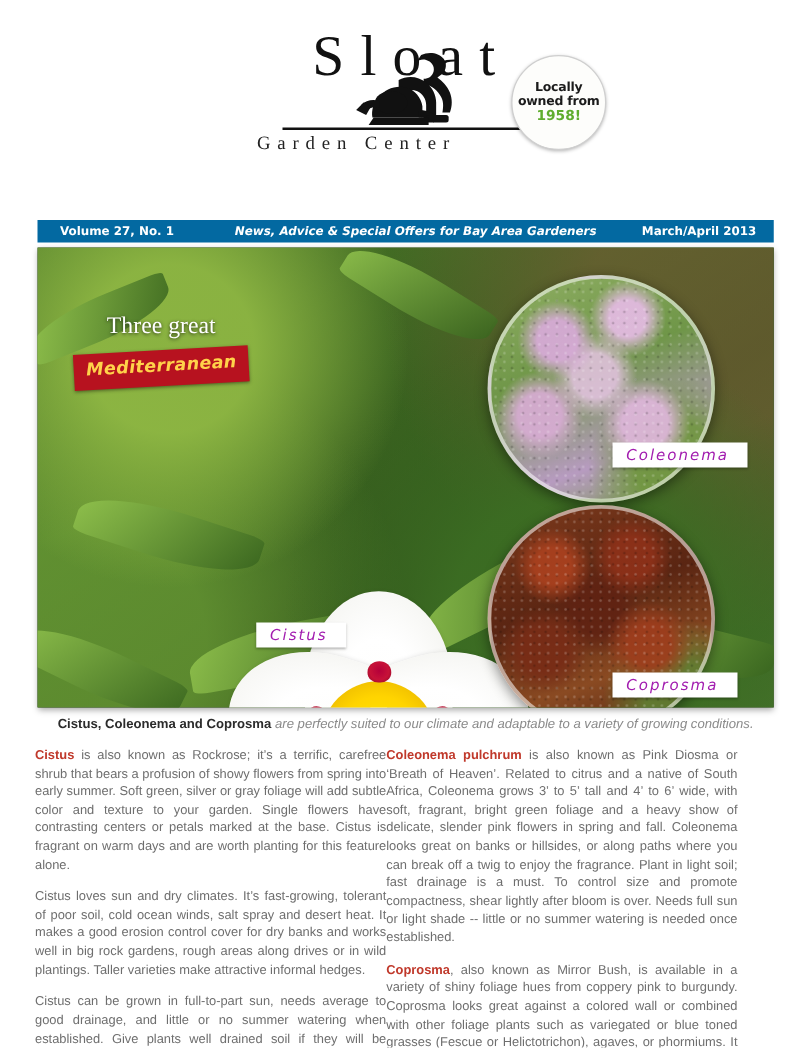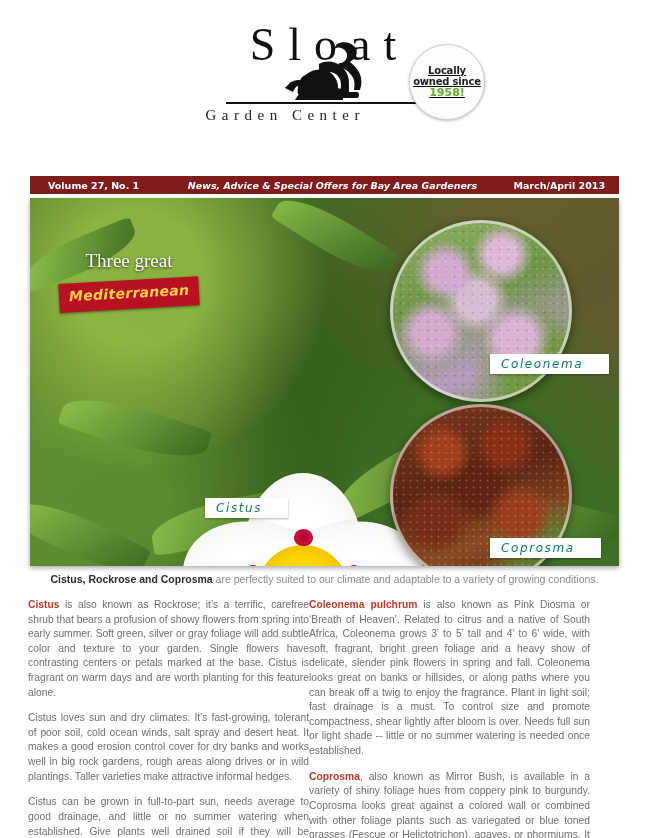--- a/index.html
+++ b/index.html
@@ -39,21 +39,21 @@
     font-size:15px; letter-spacing:5.5px; color:#222;
     padding-left:6px;
   }
 
   .badge {
     position:absolute; left:409px; top:44px;
     width:76px; height:76px; border-radius:50%;
     background:#fdfdfb; border:1px solid #cfcfcf;
     box-shadow:0 1px 3px rgba(0,0,0,.28);
     display:flex; flex-direction:column; align-items:center; justify-content:center;
-    text-align:center; line-height:1.12;text-decoration:underline;
+    text-align:center; line-height:1.12;
   }
   .badge-l1, .badge-l2 {
     font-weight:bold; font-size:10px; color:#1b1b1b;
     font-family:"DejaVu Sans", sans-serif;
     letter-spacing:-0.2px;
   }
   .badge-l2 { font-size:10px; }
   .badge-l3 {
     font-weight:bold; font-size:11px; color:#5fad2e;
     font-family:"DejaVu Sans", sans-serif;
@@ -64,21 +64,21 @@
     text-align:center;
     font-family:"Liberation Serif", serif;
     font-size:62px; line-height:1;
     color:#0d0d0d; letter-spacing:-1.5px;
     white-space:nowrap;
   }
 
   
   .greenbar {
     position:absolute; left:30px; top:176px; width:589px; height:18px;
-    background:#7f1d1d; color:#ffffff;
+    background:#0369a1; color:#ffffff;
     display:flex; align-items:center;
     font-family:"DejaVu Sans", sans-serif;
   }
   .gb-left  { position:absolute; left:18px;  font-size:9.5px; font-weight:bold; }
   .gb-mid   { position:absolute; left:16px; right:0; text-align:center;
               font-size:9.5px; font-weight:bold; font-style:italic; }
   .gb-right { position:absolute; right:14px; font-size:9.5px; font-weight:bold; }
 
   
   .hero {
@@ -162,23 +162,23 @@
       radial-gradient(circle, rgba(0,0,0,.18) 0.6px, rgba(0,0,0,0) 1.4px);
     background-size:7px 7px, 9px 9px;
     background-position:0 0, 3px 4px;
   }
 
   
   .plabel {
     position:absolute;
     background:#ffffff;
     font-family:"DejaVu Sans", sans-serif;
-    font-style:italic; font-size:12px; color:#0f766e;
+    font-style:italic; font-size:12px; color:#a21caf;
     letter-spacing:1.6px;
-    padding:3px 26px 3px 11px;
+    padding:3px 15px 3px 11px;
     box-shadow:0 1px 2px rgba(0,0,0,.3);
     white-space:nowrap;
   }
   .plabel-cistus    { left:175px; top:300px; }
   .plabel-coleonema { left:460px; top:156px; }
   .plabel-coprosma  { left:460px; top:340px; }
 
   
   .overlay {
     position:absolute; left:14px; top:50px; width:170px;
@@ -200,21 +200,21 @@
   }
   .ov-rest { display:block; margin-top:4px; }
 
   
   .caption {
     position:absolute; left:30px; top:573px; width:589px;
     text-align:center; font-size:10.5px; line-height:1.3;
     font-family:"Liberation Sans", sans-serif;
   }
   .cap-bold { font-weight:bold; color:#2b2b2b; }
-  .cap-ital { color:#8a8a8a;text-align:center; }
+  .cap-ital { font-style:italic; color:#8a8a8a;text-align:center; }
 
   
   .columns {
     position:absolute; left:28px; top:598px; width:596px; height:232px;
     display:flex; 
   }
   .col { width:281px; }
   .col p {
     margin:0 0 11px 0;
     font-size:10.3px; line-height:1.42;
@@ -248,21 +248,21 @@
         </svg>
       </span>
 
       <div class="logo-rule"></div>
       <div class="logo-sub">Garden Center</div>
     </div>
   </div>
 
   <div class="badge">
     <span class="badge-l1">Locally</span>
-    <span class="badge-l2">owned since</span>
+    <span class="badge-l2">owned from</span>
     <span class="badge-l3">1958!</span>
   </div>
 
 </div>
 
 <div class="greenbar">
   <span class="gb-left">Volume 27, No. 1</span>
   <span class="gb-mid">News, Advice &amp; Special Offers for Bay Area Gardeners</span>
   <span class="gb-right">March/April 2013</span>
 </div>
@@ -302,21 +302,21 @@
   <div class="plabel plabel-coleonema">Coleonema</div>
   <div class="plabel plabel-coprosma">Coprosma</div>
 
   <div class="overlay">
     <span class="ov-l1">Three great</span>
     <span class="ov-tag">Mediterranean</span>
   </div>
 </div>
 
 <div class="caption">
-  <span class="cap-bold">Cistus, Rockrose and Coprosma</span><span class="cap-ital"> are perfectly suited to our climate and adaptable to a variety of growing conditions.</span>
+  <span class="cap-bold">Cistus, Coleonema and Coprosma</span><span class="cap-ital"> are perfectly suited to our climate and adaptable to a variety of growing conditions.</span>
 </div>
 
 <div class="columns">
 
   <div class="col">
     <p><span class="lead">Cistus</span><span> is also known as Rockrose; it’s a terrific, carefree shrub that bears a profusion of showy flowers from spring into early summer. Soft green, silver or gray foliage will add subtle color and texture to your garden. Single flowers have contrasting centers or petals marked at the base. Cistus is fragrant on warm days and are worth planting for this feature alone.</span></p>
     <p><span>Cistus loves sun and dry climates. It’s fast-growing, tolerant of poor soil, cold ocean winds, salt spray and desert heat.  It makes a good erosion control cover for dry banks and works well in big rock gardens, rough areas along drives or in wild plantings.  Taller varieties make attractive informal hedges.</span></p>
     <p><span>Cistus can be grown in full-to-part sun, needs average to good drainage, and little or no summer watering when established. Give plants well drained soil if they will be watered regularly. Frost hardy.</span></p>
   </div>
 

